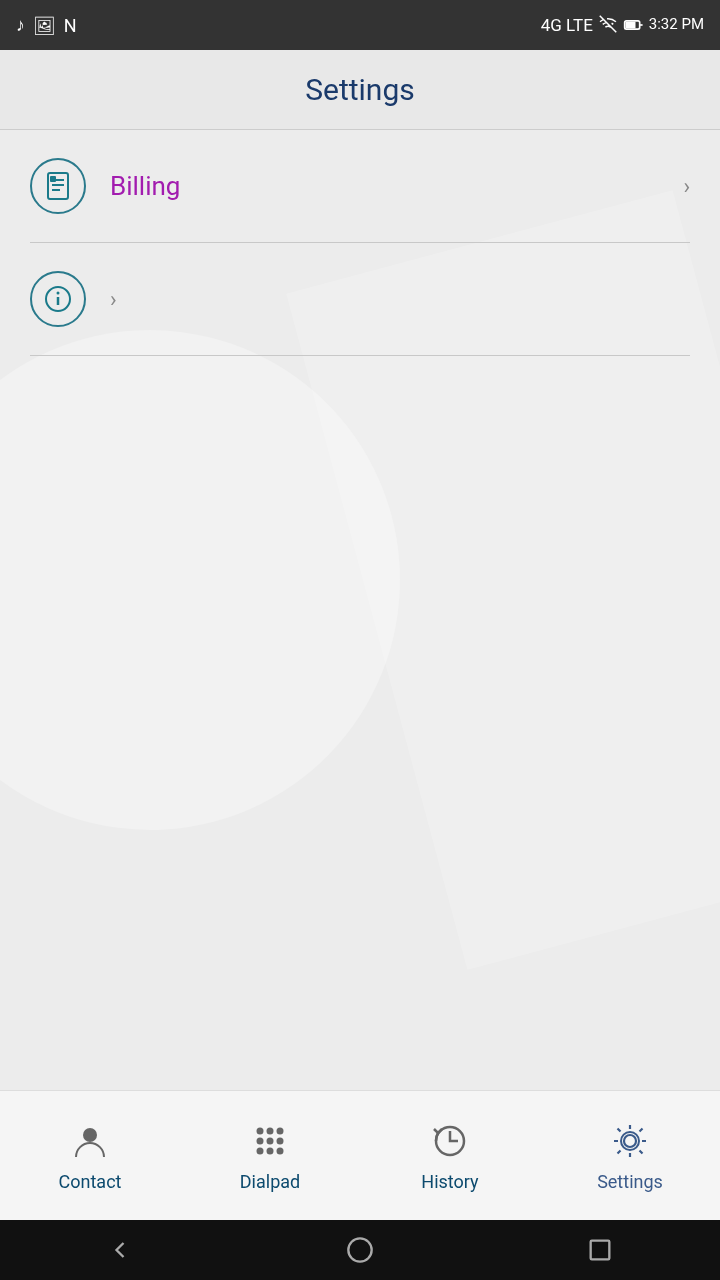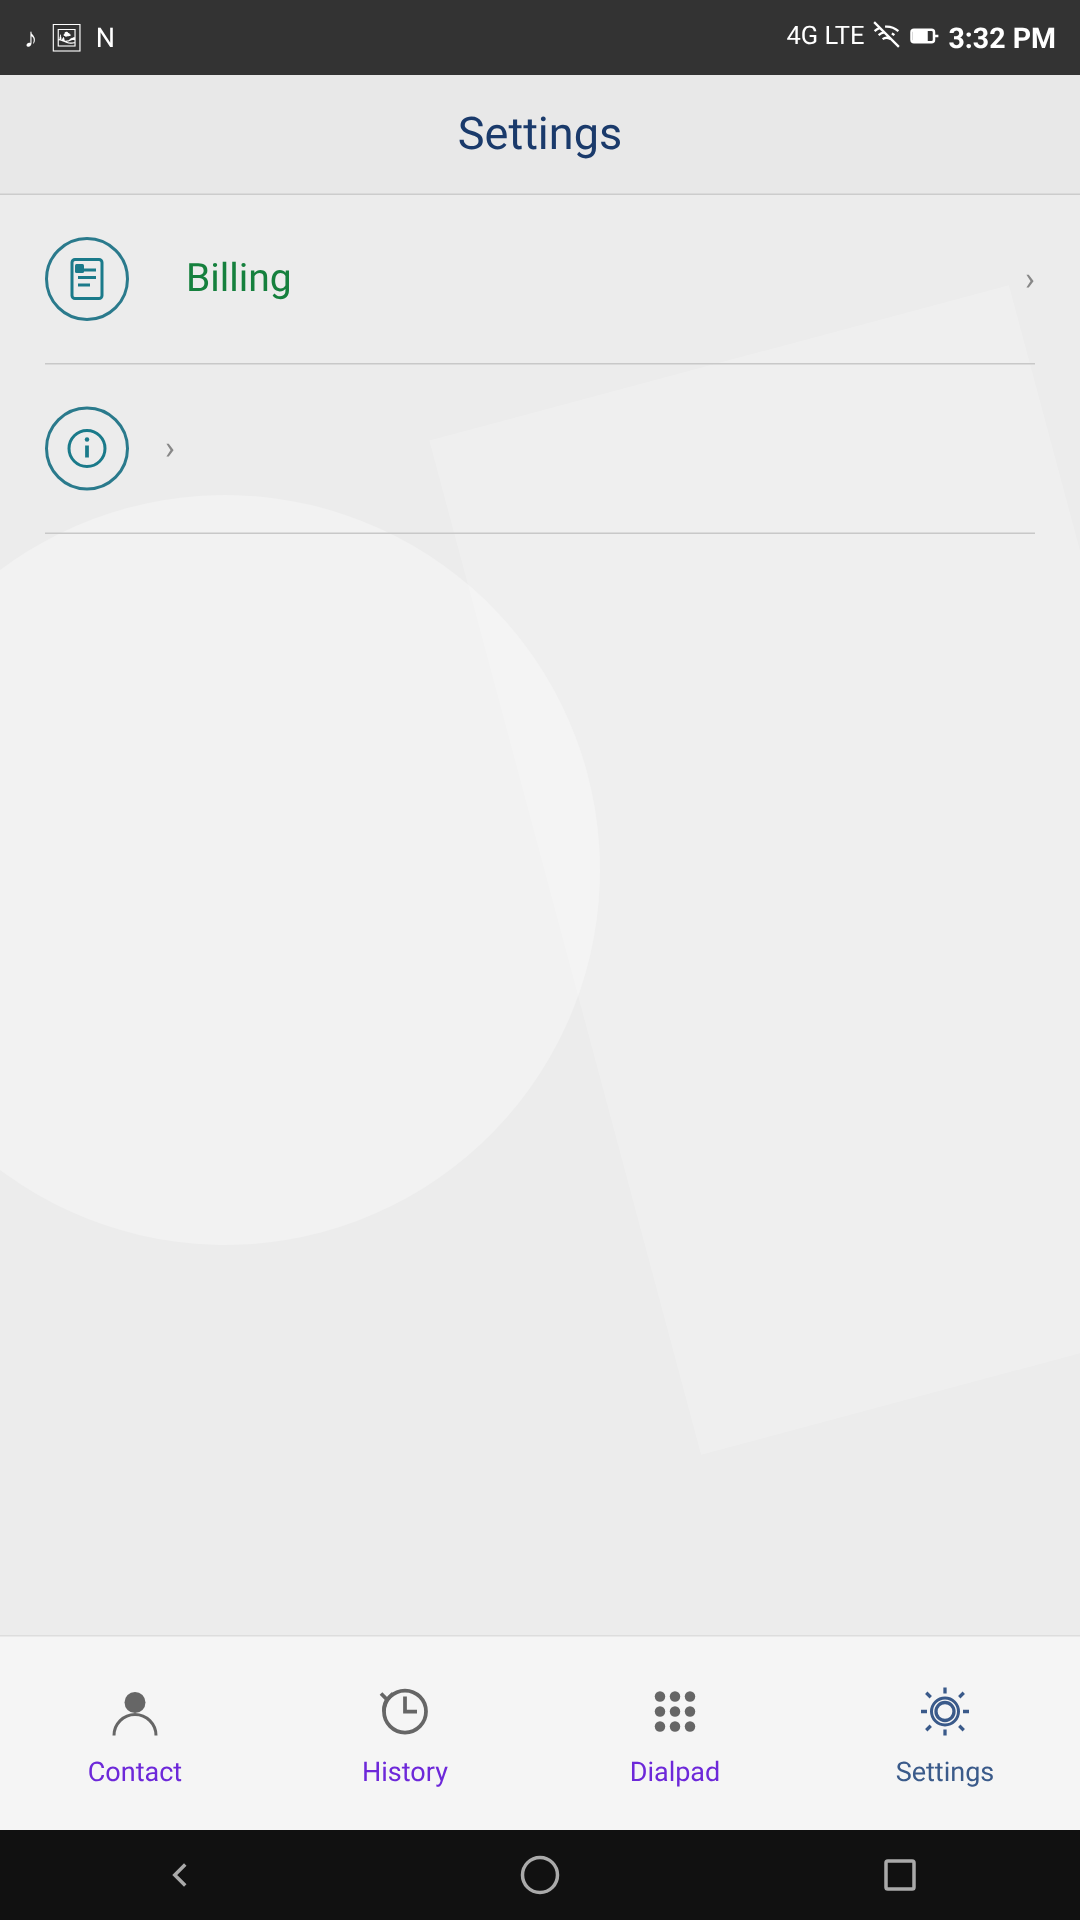--- a/index.html
+++ b/index.html
@@ -29,22 +29,22 @@
       align-items: center;
       gap: 8px;
     }
     .status-bar-right {
       display: flex;
       align-items: flex-start;
       gap: 6px;
       font-size: 17px;
     }
     .status-time {
-      font-size: 19px;
-      font-weight: 700;
+      font-size: 15px;
+      font-weight: 400;
     }
 
     
     .header {
       height: 80px;
       background: #e8e8e8;
       display: flex;
       align-items: center;
       justify-content: center;
       border-bottom: 1px solid #ccc;
@@ -120,23 +120,22 @@
       flex-shrink: 0;
     }
 
     .menu-icon-wrapper svg {
       width: 32px;
       height: 32px;
     }
 
     .menu-label {
       font-size: 26px;
-      color: #15803d;
+      color: #a21caf;
       flex: 1;
-      margin-left: 14px;
     }
 
     .menu-chevron {
       color: #888;
       font-size: 22px;
     }
 
     
     .bottom-nav {
       height: 130px;
@@ -169,21 +168,21 @@
       justify-content: center;
     }
 
     .nav-icon svg {
       width: 40px;
       height: 40px;
     }
 
     .nav-label {
       font-size: 18px;
-      color: #6d28d9;
+      color: #0c4a6e;
     }
 
     .nav-item.active .nav-label {
       color: #3a5a8a;
     }
     .nav-item.active svg {
       stroke: #3a5a8a;
       fill: none;
     }
 
@@ -279,47 +278,47 @@
       <svg viewBox="0 0 40 40" fill="#666" stroke="none">
         <circle cx="20" cy="14" r="7"></circle>
         <path d="M6 36c0-7.7 6.3-14 14-14s14 6.3 14 14" stroke="#666" stroke-width="2" fill="none"></path>
       </svg>
     </div>
     <span class="nav-label">Contact</span>
   </div>
 
   <div class="nav-item">
     <div class="nav-icon">
-      <svg viewBox="0 0 40 40" fill="none" stroke="#666" stroke-width="2.5">
-        <circle cx="20" cy="20" r="14"></circle>
-        <polyline points="20,10 20,20 28,20"></polyline>
-        <path d="M6 20 A14 14 0 0 1 8 12" stroke="#666" stroke-width="2.5"></path>
-        <polyline points="4,8 8,12 12,8" fill="none" stroke="#666" stroke-width="2.5"></polyline>
-      </svg>
-    </div>
-    <span class="nav-label">History</span>
-  </div>
-
-  <div class="nav-item">
-    <div class="nav-icon">
       <svg viewBox="0 0 40 40" fill="#666">
         <circle cx="10" cy="10" r="3.5"></circle>
         <circle cx="20" cy="10" r="3.5"></circle>
         <circle cx="30" cy="10" r="3.5"></circle>
         <circle cx="10" cy="20" r="3.5"></circle>
         <circle cx="20" cy="20" r="3.5"></circle>
         <circle cx="30" cy="20" r="3.5"></circle>
         <circle cx="10" cy="30" r="3.5"></circle>
         <circle cx="20" cy="30" r="3.5"></circle>
         <circle cx="30" cy="30" r="3.5"></circle>
       </svg>
     </div>
     <span class="nav-label">Dialpad</span>
   </div>
 
+  <div class="nav-item">
+    <div class="nav-icon">
+      <svg viewBox="0 0 40 40" fill="none" stroke="#666" stroke-width="2.5">
+        <circle cx="20" cy="20" r="14"></circle>
+        <polyline points="20,10 20,20 28,20"></polyline>
+        <path d="M6 20 A14 14 0 0 1 8 12" stroke="#666" stroke-width="2.5"></path>
+        <polyline points="4,8 8,12 12,8" fill="none" stroke="#666" stroke-width="2.5"></polyline>
+      </svg>
+    </div>
+    <span class="nav-label">History</span>
+  </div>
+
   <div class="nav-item active">
     <div class="nav-icon">
       <svg viewBox="0 0 40 40" fill="none" stroke="#3a5a8a" stroke-width="2.2">
         <circle cx="20" cy="20" r="6"></circle>
         <path d="M20 4 L20 8 M20 32 L20 36 M4 20 L8 20 M32 20 L36 20 M7.5 7.5 L10.5 10.5 M29.5 29.5 L32.5 32.5 M32.5 7.5 L29.5 10.5 M10.5 29.5 L7.5 32.5" stroke="#3a5a8a" stroke-width="2.2"></path>
         <circle cx="20" cy="20" r="9" stroke="#3a5a8a" stroke-width="2" fill="none"></circle>
       </svg>
     </div>
     <span class="nav-label" style="color:#3a5a8a">Settings</span>
   </div>

